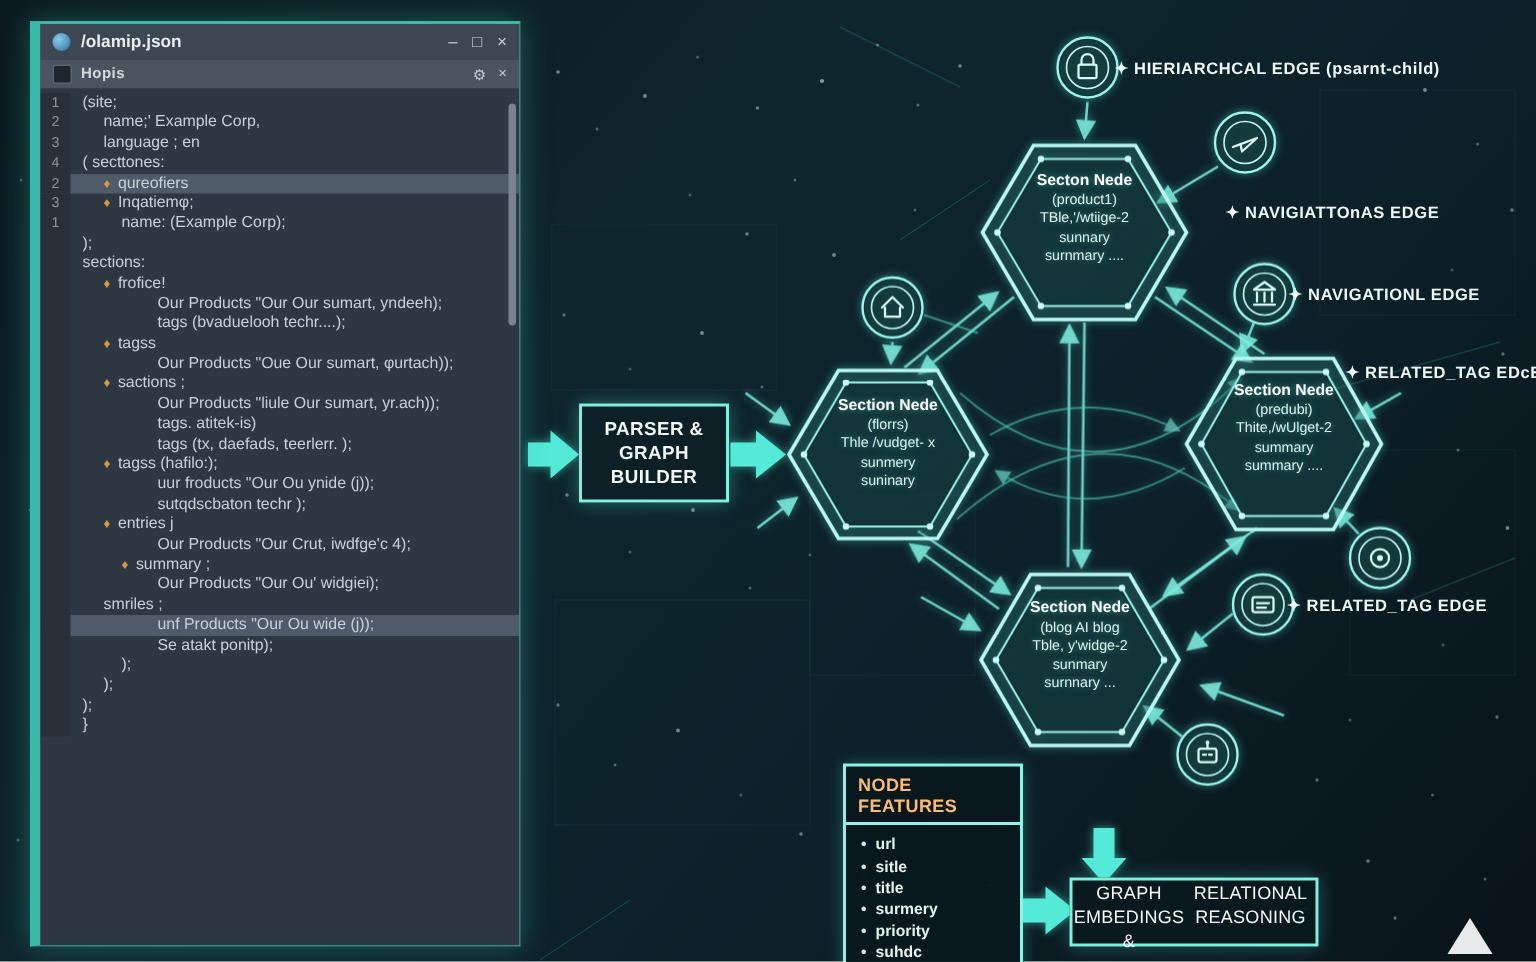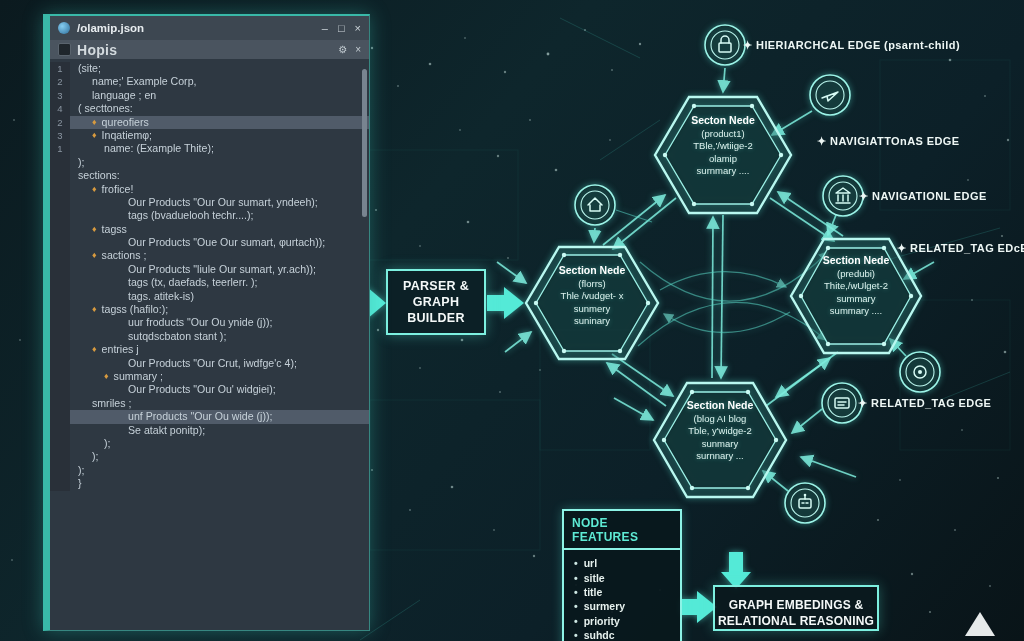--- a/index.html
+++ b/index.html
@@ -19,31 +19,31 @@
   .icoI{stroke:#bdf7ef;stroke-width:1.1;fill:none}
   .glyph{stroke:#d8fbf5;stroke-width:1.5;fill:none;stroke-linecap:round;stroke-linejoin:round}
   .gfill{fill:#d8fbf5;stroke:none}
   .barrow{fill:#54ead7}
   .ltext{fill:#eef7f5;font-weight:bold;font-size:11px;letter-spacing:.4px;font-family:"Liberation Sans",sans-serif}
   .streak{stroke:#49e2d0;stroke-width:1;opacity:.16}
   .grid{stroke:#2e968c;fill:none;opacity:.09}
   .tri{fill:#f2f6f6;opacity:.95}
 
   
-  .window{position:absolute;left:43px;top:14px;width:319px;height:614px;z-index:4;
+  .window{position:absolute;left:20px;top:14px;width:319px;height:614px;z-index:4;
     background:#2e3842;border:1px solid rgba(64,200,182,.55);
     border-left:7px solid #39b9a8;border-top:2px solid #39b9a8;
     box-shadow:0 0 18px rgba(57,185,168,.38);display:flex;flex-direction:column}
   .titlebar{height:24px;background:#3d4751;display:flex;align-items:center;gap:7px;padding:0 8px;flex:0 0 auto}
   .fileicon{width:12px;height:12px;border-radius:50%;background:radial-gradient(circle at 35% 35%,#86cdf0,#2d6f9c)}
   .wtitle{color:#e8edf0;font-size:11.5px;font-weight:bold;flex:1}
   .wctrls{display:flex;gap:10px;color:#cdd5da;font-size:11px}
   .tabbar{height:19px;background:#4a545f;display:flex;align-items:center;gap:6px;padding:0 8px;flex:0 0 auto}
   .appicon{width:11px;height:11px;border-radius:2px;background:#1f262c;border:1px solid #5a646e}
-  .tabname{color:#d3dade;font-size:14px;font-weight:bold;flex:1;letter-spacing:.3px}
+  .tabname{color:#d3dade;font-size:10px;font-weight:bold;flex:1;letter-spacing:.3px}
   .tctrls{display:flex;gap:8px;color:#c3ccd2;font-size:10px}
   .codearea{position:relative;flex:1;background:#2e3842;padding-top:3px;overflow:hidden}
   .cl{display:flex;height:13.4px;line-height:13.4px;font-size:10.6px}
   .cl.hl{background:#505b69}
   .ln{flex:0 0 20px;text-align:center;color:#8a95a1;background:#293039;font-size:9.5px}
   .ct{color:#c6d1d9;white-space:pre;display:flex;align-items:center}
   .i0{padding-left:8px}.i1{padding-left:22px}.i2{padding-left:34px}.i3{padding-left:58px}
   .blt{color:#d79a3f;margin-right:5px;font-size:9px}
   .scrollthumb{position:absolute;right:2px;top:10px;width:5px;height:148px;background:#788490;border-radius:3px}
 
@@ -52,28 +52,28 @@
     text-shadow:0 0 5px rgba(110,240,220,.45);pointer-events:none}
   .hexlabel .t{font-weight:bold;color:#fff;font-size:10.5px}
 
   
   .pbox{position:absolute;left:386px;top:269px;width:96px;height:62px;z-index:3;border:2px solid #7df0e0;
     background:rgba(12,32,37,.88);box-shadow:0 0 12px rgba(90,240,220,.35);
     display:flex;flex-direction:column;justify-content:center;text-align:center;
     color:#f4f8f8;font-weight:bold;font-size:12.5px;line-height:1.3;letter-spacing:.3px}
   .fbox{position:absolute;left:562px;top:509px;width:116px;z-index:3;border:2px solid #8df3e6;
     background:rgba(9,24,28,.92);box-shadow:0 0 10px rgba(90,240,220,.3)}
-  .fbox .ft{font-size:12px;font-weight:bold;color:#5eead4;padding:5px 8px 4px;border-bottom:2px solid #8df3e6;letter-spacing:.3px}
+  .fbox .ft{font-size:12px;font-weight:bold;color:#fdba74;padding:5px 8px 4px;border-bottom:2px solid #8df3e6;letter-spacing:.3px}
   .fbox ul{list-style:none;margin:0;padding:6px 10px 8px}
   .fbox li{font-size:10.5px;color:#e6f1ee;height:14.4px;display:flex;gap:6px;align-items:center;font-weight:bold}
   .fbox .fb{color:#cfe9e4}
   .obox{position:absolute;left:713px;top:585px;width:162px;height:42px;z-index:3;border:2px solid #7df0e0;
     background:rgba(10,26,30,.9);box-shadow:0 0 12px rgba(90,240,220,.3);
-    display:flex;flex-direction:column;justify-content:flex-end;text-align:center;
-    color:#f4f8f8;font-weight:bold;font-size:12px;line-height:1.35;letter-spacing:.2px}
+    display:flex;flex-direction:row;justify-content:flex-start;text-align:center;
+    color:#f4f8f8;font-weight:normal;font-size:12px;line-height:1.35;letter-spacing:.2px}
 </style>
 </head>
 <body>
 
 <svg class="diagram" width="1024" height="641" viewBox="0 0 1024 641">
   <defs>
     <marker id="arw" markerWidth="9" markerHeight="9" refX="7" refY="4" orient="auto">
       <path d="M0,0 L8,4 L0,8 Z" fill="#7feede"></path>
     </marker>
   </defs>
@@ -315,21 +315,21 @@
     <div class="cl hl">
         <span class="ln">2</span>
         <span class="ct i1"><span class="blt">♦</span><span>qureofiers</span></span>
       </div>
     <div class="cl">
         <span class="ln">3</span>
         <span class="ct i1"><span class="blt">♦</span><span>Inqatiemφ;</span></span>
       </div>
     <div class="cl">
         <span class="ln">1</span>
-        <span class="ct i2"><span>name: (Example Thite);</span></span>
+        <span class="ct i2"><span>name: (Example Corp);</span></span>
       </div>
     <div class="cl">
         <span class="ln"></span>
         <span class="ct i0"><span>);</span></span>
       </div>
     <div class="cl">
         <span class="ln"></span>
         <span class="ct i0"><span>sections:</span></span>
       </div>
     <div class="cl">
@@ -355,37 +355,37 @@
     <div class="cl">
         <span class="ln"></span>
         <span class="ct i1"><span class="blt">♦</span><span>sactions ;</span></span>
       </div>
     <div class="cl">
         <span class="ln"></span>
         <span class="ct i3"><span>Our Products "liule Our sumart, yr.ach));</span></span>
       </div>
     <div class="cl">
         <span class="ln"></span>
+        <span class="ct i3"><span>tags. atitek-is)</span></span>
+      </div>
+    <div class="cl">
+        <span class="ln"></span>
         <span class="ct i3"><span>tags (tx, daefads, teerlerr. );</span></span>
       </div>
     <div class="cl">
         <span class="ln"></span>
-        <span class="ct i3"><span>tags. atitek-is)</span></span>
-      </div>
-    <div class="cl">
-        <span class="ln"></span>
         <span class="ct i1"><span class="blt">♦</span><span>tagss (hafilo:);</span></span>
       </div>
     <div class="cl">
         <span class="ln"></span>
         <span class="ct i3"><span>uur froducts "Our Ou ynide (j));</span></span>
       </div>
     <div class="cl">
         <span class="ln"></span>
-        <span class="ct i3"><span>sutqdscbaton stant );</span></span>
+        <span class="ct i3"><span>sutqdscbaton techr );</span></span>
       </div>
     <div class="cl">
         <span class="ln"></span>
         <span class="ct i1"><span class="blt">♦</span><span>entries j</span></span>
       </div>
     <div class="cl">
         <span class="ln"></span>
         <span class="ct i3"><span>Our Products "Our Crut, iwdfge'c 4);</span></span>
       </div>
     <div class="cl">
@@ -425,21 +425,21 @@
         <span class="ct i0"><span>}</span></span>
       </div>
     <div class="scrollthumb"></div>
   </div>
 </div>
 
 <div class="hexlabel" style="left:658px;top:114px;width:130px">
   <div class="t">Secton Nede</div>
   <div>(product1)</div>
   <div>TBle,'/wtiige-2</div>
-  <div>olamip</div>
+  <div>sunnary</div>
   <div>surnmary ....</div>
 </div>
 <div class="hexlabel" style="left:528px;top:264px;width:128px">
   <div class="t">Section Nede</div>
   <div>(florrs)</div>
   <div>Thle /vudget- x</div>
   <div>sunmery</div>
   <div>suninary</div>
 </div>
 <div class="hexlabel" style="left:793px;top:254px;width:126px">

